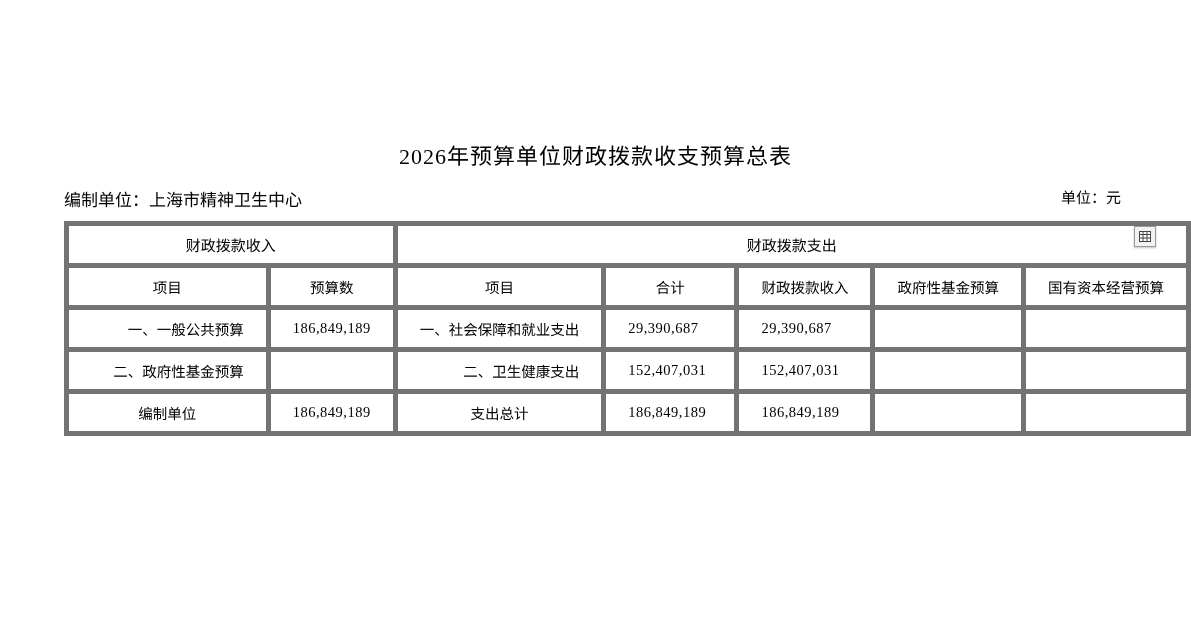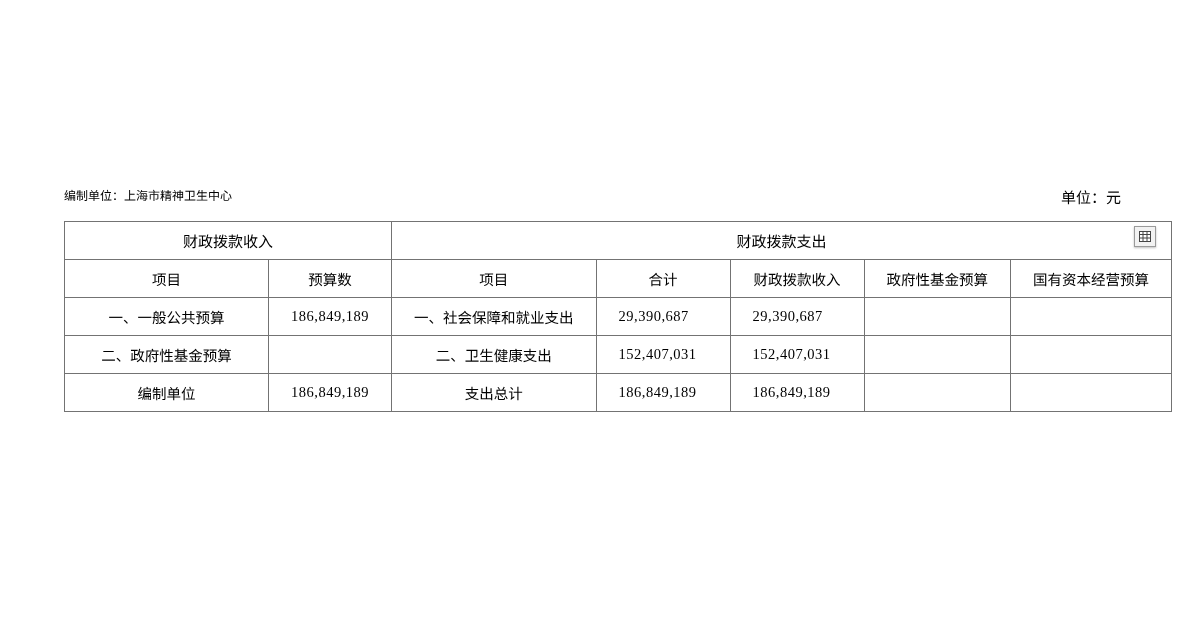--- a/index.html
+++ b/index.html
@@ -32,21 +32,21 @@
     text-align: center;
     font-size: 22px;
     letter-spacing: 1px;
     white-space: nowrap;
   }
 
   .meta-left {
     position: absolute;
     left: 64px;
     top: 186px;
-    font-size: 12px;
+    font-size: 17px;
     white-space: nowrap;
   }
 
   .meta-right {
     position: absolute;
     right: 70px;
     top: 186px;
     font-size: 15px;
     white-space: nowrap;
   }
@@ -54,30 +54,30 @@
   table.budget {
     position: absolute;
     left: 64px;
     top: 221px;
     border-collapse: collapse;
     table-layout: fixed;
     font-size: 14.5px;
   }
 
   table.budget td {
-    border: 1px solid #737373;
+    border: 5px solid #737373;
     height: 37px;
     padding: 0 22px;
     vertical-align: middle;
     white-space: nowrap;
     overflow: hidden;
   }
 
   .c-center { text-align: center; }
-  .c-left   { text-align: center; }
+  .c-left   { text-align: right; }
   .c-right  { text-align: left; padding-right: 10px; }
 
   
   .w-item-in   { width: 204px; }
   .w-num-in    { width: 100px; }
   .w-item-out  { width: 200px; }
   .w-total     { width: 134px; }
   .w-gp        { width: 134px; }
   .w-gov       { width: 134px; }
   .w-soe       { width: 136px; }
@@ -109,20 +109,21 @@
     color: #333;
     font-family: "Liberation Sans", sans-serif;
   }
   .float-icon svg { display: block; }
 </style>
 </head>
 <body>
 
 <div class="page">
 
+  <div class="doc-title">2026年预算单位财政拨款收支预算总表</div>
 
   <div class="meta-left">编制单位：上海市精神卫生中心</div>
 
   <div class="meta-right">单位：元</div>
 
   <table class="budget">
     <colgroup>
       <col class="w-item-in">
       <col class="w-num-in">
       <col class="w-item-out">

